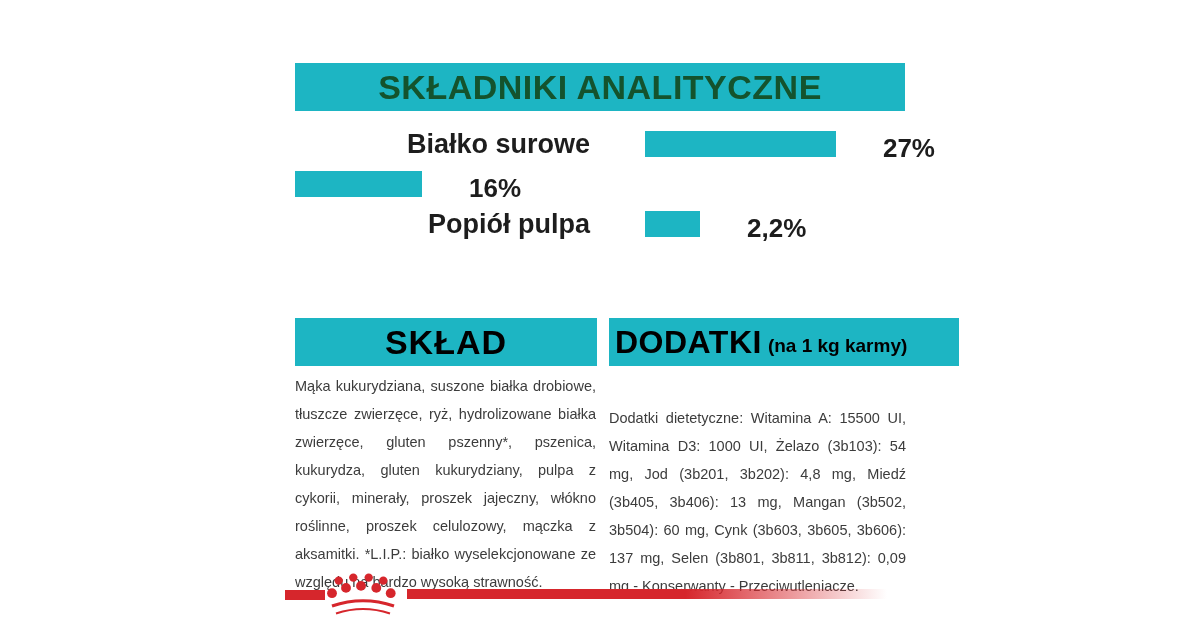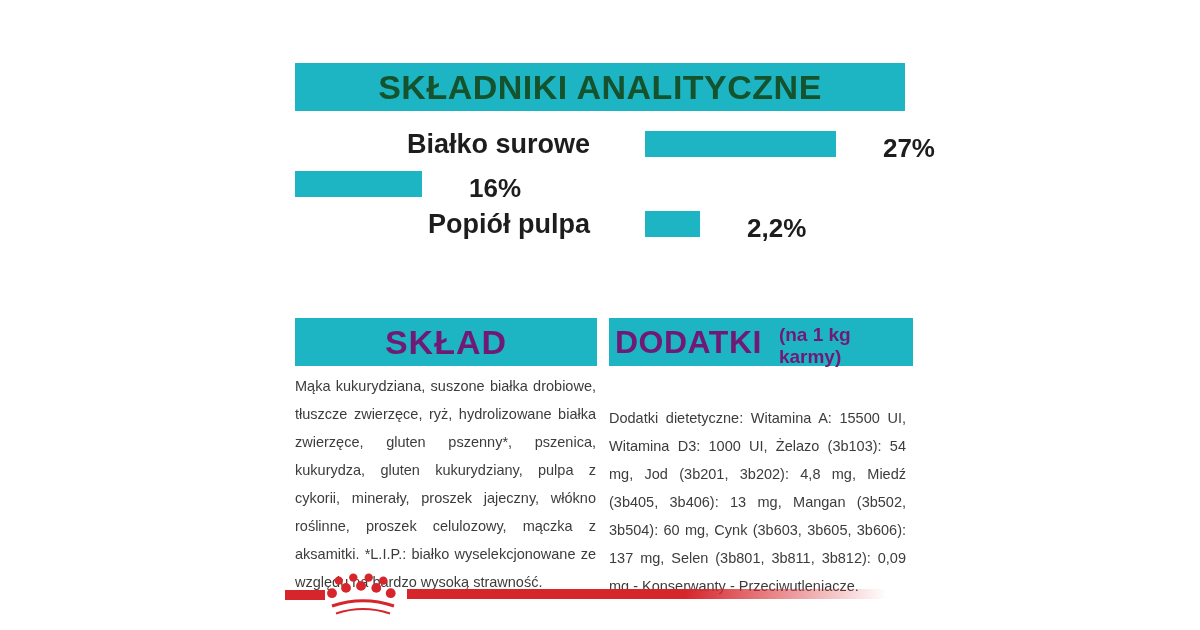--- a/index.html
+++ b/index.html
@@ -34,27 +34,27 @@
     white-space:nowrap;padding-right:17px;
   }
   .chart-bar{height:26px;background:var(--teal);}
   .chart-value{
     font-weight:bold;font-size:26px;color:var(--ink);
     margin-left:9px;white-space:nowrap;margin-top:8px;
   }
   
   .col-header{
     position:absolute;top:318px;height:48px;
-    background:var(--teal);color:#701a75;font-weight:bold;
+    background:var(--teal);color:#000000;font-weight:bold;
     display:flex;align-items:center;
   }
   .col-header.left{left:295px;width:302px;justify-content:center;font-size:34px;letter-spacing:1px;}
-  .col-header.right{left:609px;width:304px;justify-content:flex-end;padding-left:6px;box-sizing:border-box;}
+  .col-header.right{left:609px;width:350px;justify-content:flex-start;padding-left:6px;box-sizing:border-box;}
   .col-header.right .main{font-size:32px;letter-spacing:.5px;}
-  .col-header.right .sub{font-size:19px;margin-left:17px;padding-top:8px;}
+  .col-header.right .sub{font-size:19px;margin-left:6px;padding-top:8px;}
   .col-body{
     position:absolute;top:372px;
     font-size:14.5px;line-height:28px;color:var(--body-ink);
     text-align:justify;
   }
   .col-body.left{left:295px;width:301px;}
   .col-body.right{left:609px;width:297px;margin-top:32px;}
   
   .rule-left{
     position:absolute;left:285px;top:590px;width:40px;height:10px;

